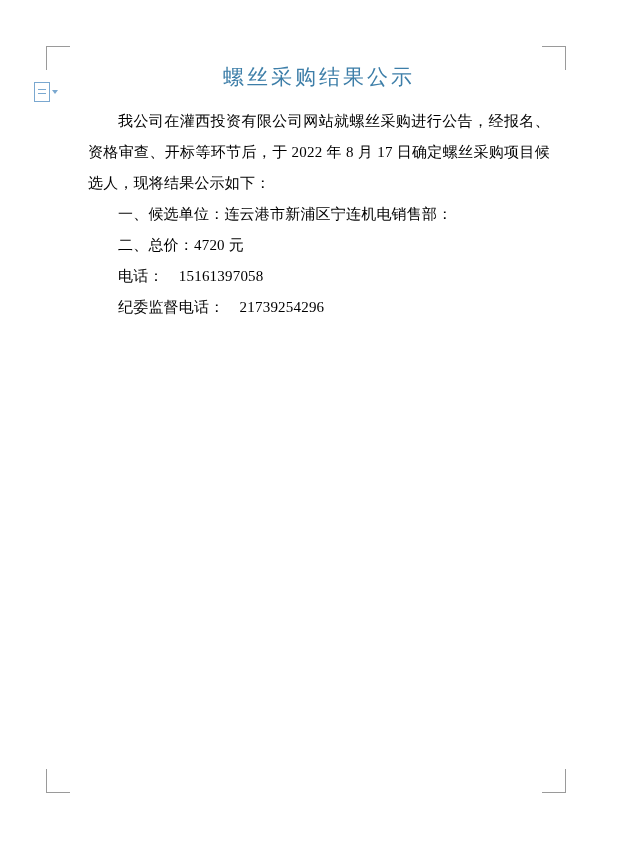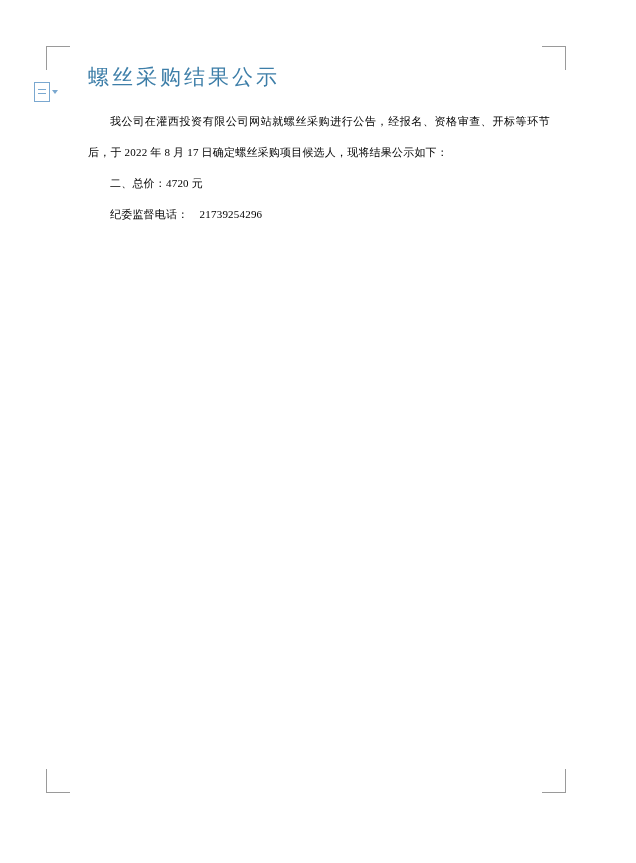--- a/index.html
+++ b/index.html
@@ -93,32 +93,32 @@
 
   
   #doc-body {
     position: absolute;
     left: 88px;
     top: 62px;
     width: 462px;
   }
 
   #doc-title {
-    text-align: left;
+    text-align: center;
     font-size: 21px;
     letter-spacing: 3px;
     color: #3d7ea8;
     font-family: "DejaVu Serif", "Liberation Serif", serif;
     margin: 0 0 14px 0;
     font-weight: normal;
     line-height: 30px;
   }
 
   .para {
-    font-size: 11px;
+    font-size: 15px;
     line-height: 31px;
     color: #000000;
     text-align: justify;
     text-justify: inter-ideograph;
     margin: 0;
     letter-spacing: 0.2px;
   }
   .indent {
     text-indent: 2em;
   }
@@ -147,17 +147,19 @@
 
   <div id="doc-object-icon">
     <span class="sheet-glyph"></span>
     <span class="caret-glyph"></span>
   </div>
 
   <div id="doc-body">
     <h1 id="doc-title">螺丝采购结果公示</h1>
 
     <p class="para indent">我公司在灌西投资有限公司网站就螺丝采购进行公告，经报名、资格审查、开标等环节后，于 2022 年 8 月 17 日确定螺丝采购项目候选人，现将结果公示如下：</p>
+    <p class="para indent">一、候选单位：连云港市新浦区宁连机电销售部：</p>
     <p class="para indent">二、总价：4720 元</p>
+    <p class="para indent">电话：　15161397058</p>
     <p class="para indent">纪委监督电话：　21739254296</p>
   </div>
 
 </div>
 
 </body></html>

